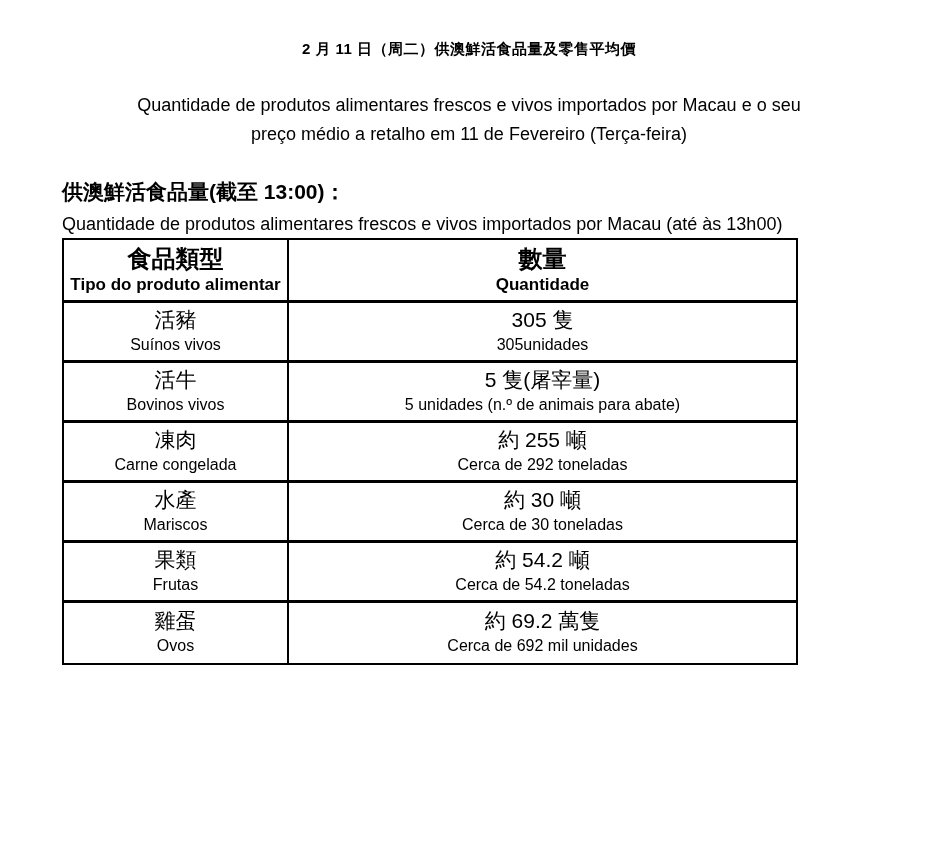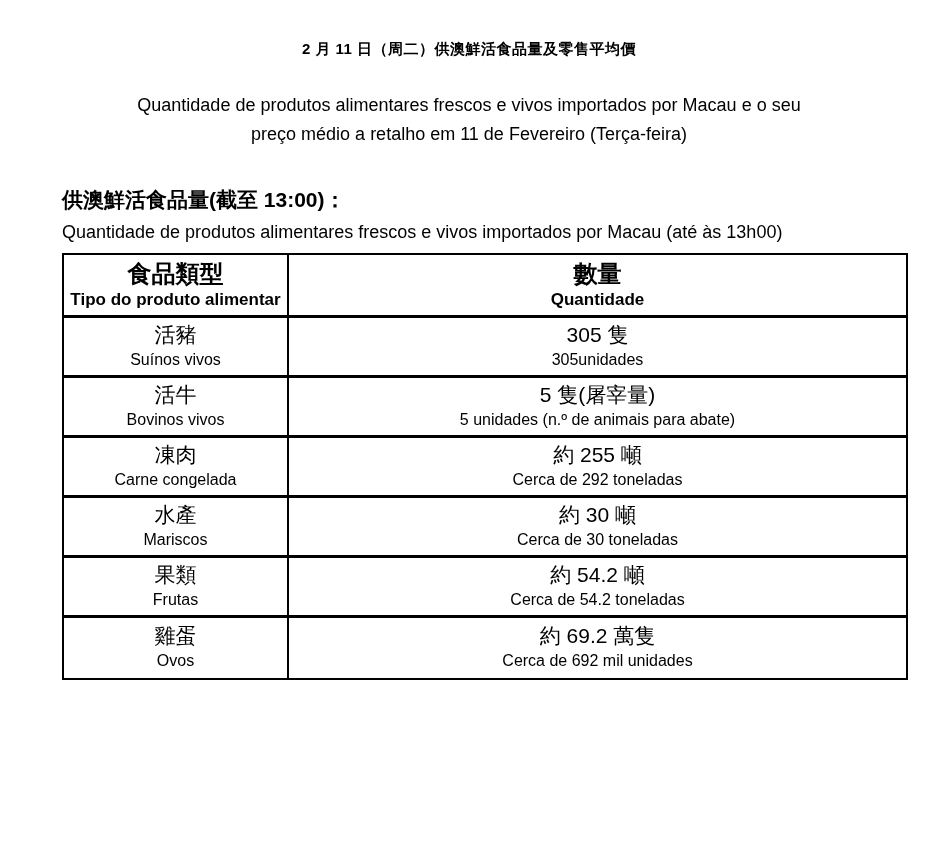--- a/index.html
+++ b/index.html
@@ -25,33 +25,33 @@
     line-height: 30px;
     letter-spacing: 0.5px;
   }
   .subtitle {
     margin-top: 27px;
     text-align: center;
     font-size: 18px;
     line-height: 29px;
   }
   .section-heading {
-    margin-top: 37px;
+    margin-top: 29px;
     font-size: 21px;
     font-weight: bold;
     line-height: 28px;
   }
   .caption {
     margin-top: 7px;
     font-size: 18px;
     line-height: 22px;
   }
   table.supply-table {
-    margin-top: 10px;
-    width: 846px;
+    margin-top: 3px;
+    width: 736px;
     border-collapse: collapse;
     table-layout: fixed;
   }
   .supply-table th, .supply-table td {
     border: 2px solid #000000;
     text-align: center;
     vertical-align: middle;
     padding: 3px 2px 5px 2px;
     box-sizing: border-box;
   }

